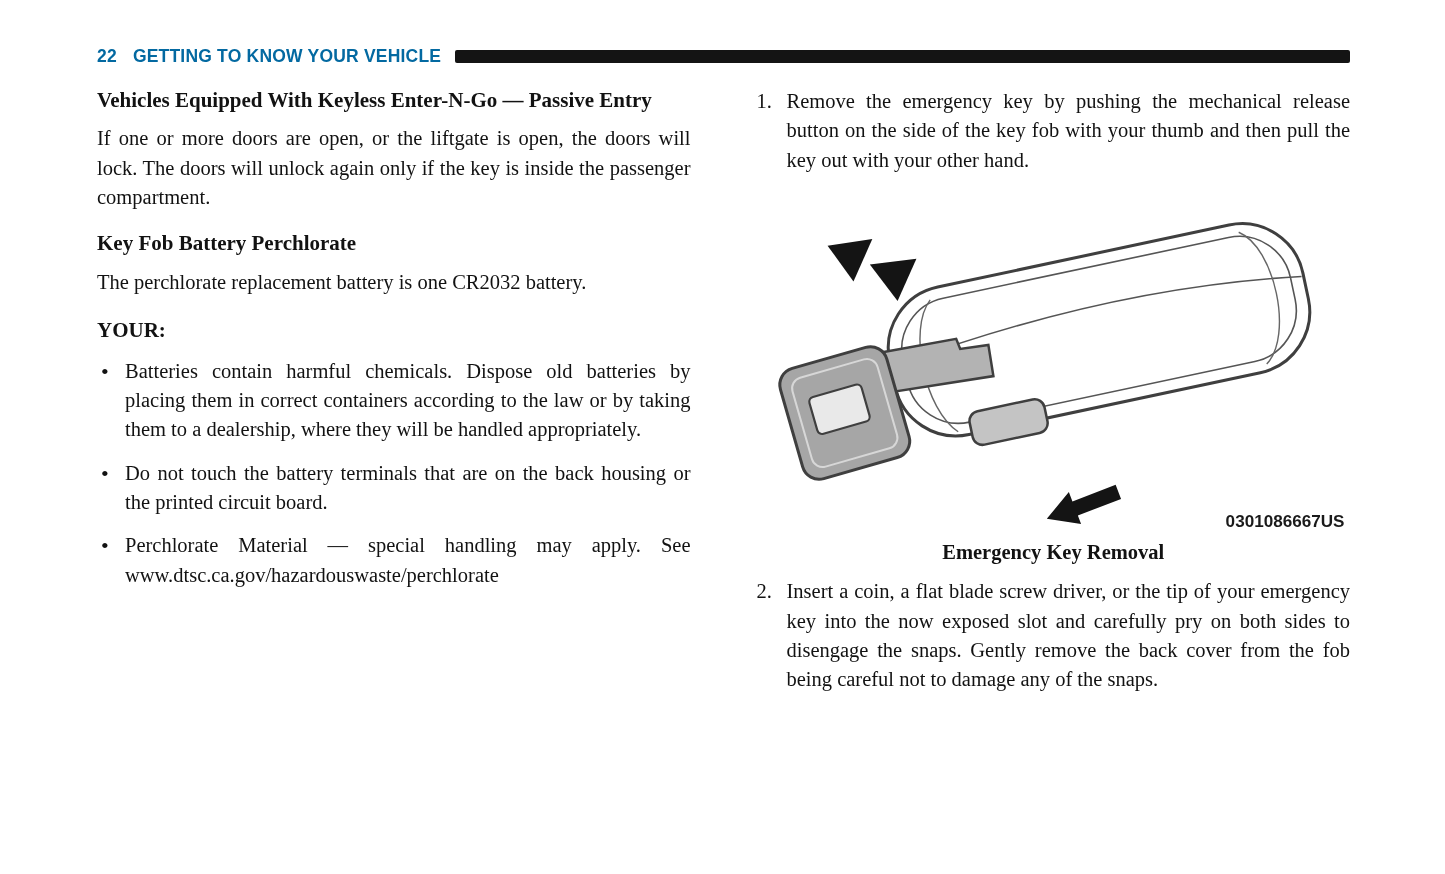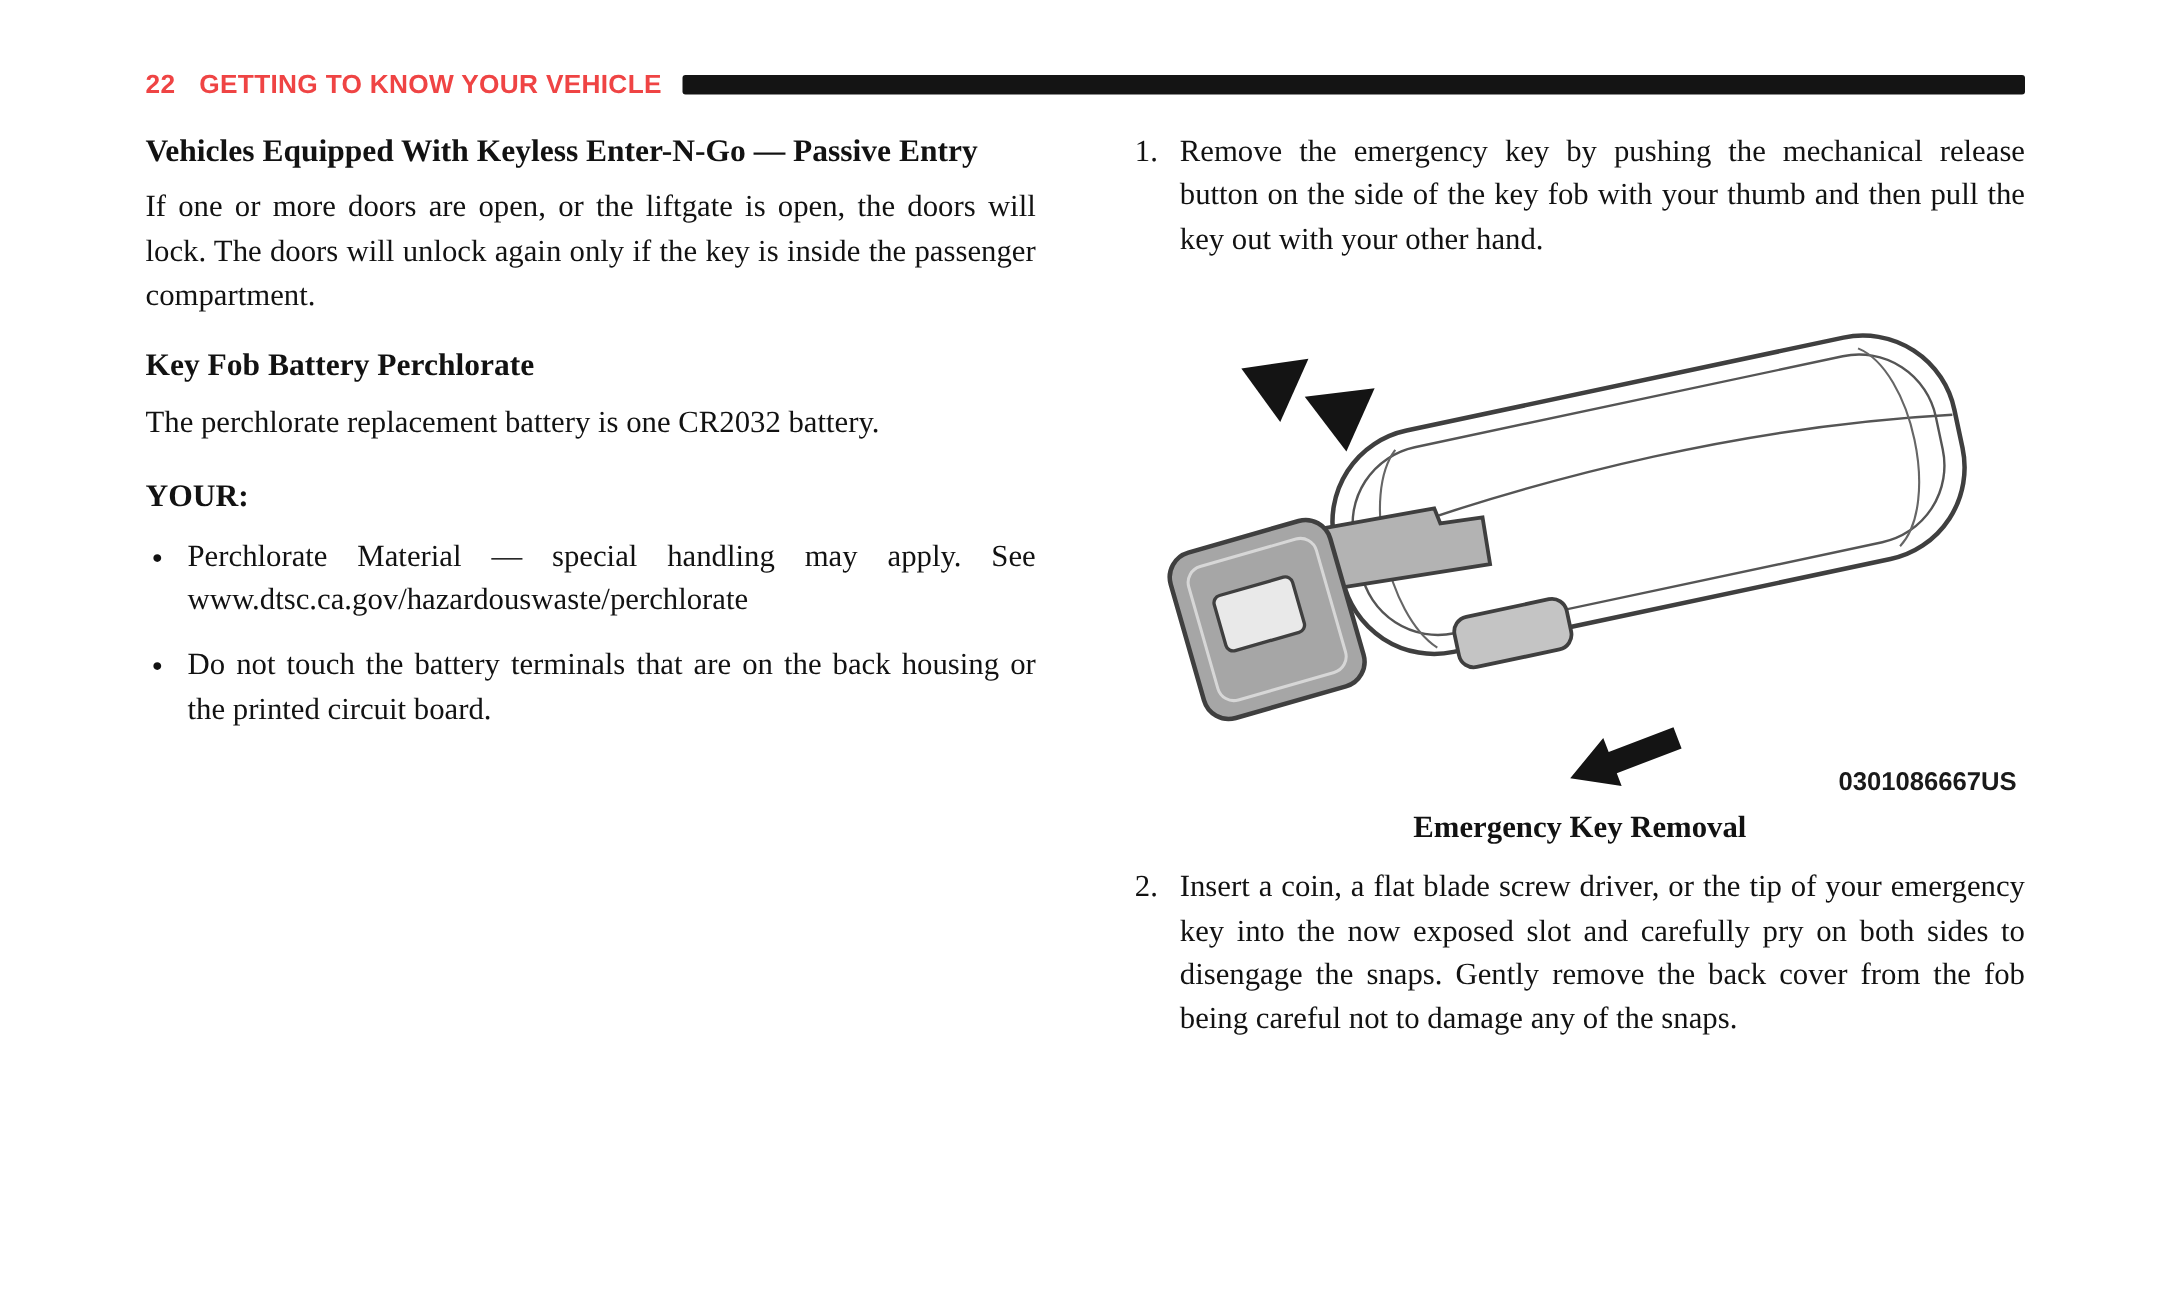--- a/index.html
+++ b/index.html
@@ -10,21 +10,21 @@
     color:#121212;
     overflow:hidden;
   }
   .page { padding:46px 95px 0 97px; }
 
   
   .page-header {
     display:flex; align-items:center;
     font-family:"Liberation Sans", sans-serif;
     font-weight:bold; font-size:17.5px; letter-spacing:.2px;
-    color:#ef4444;
+    color:#0369a1;
   }
   .page-number { margin-right:16px; }
   .header-bar { flex:1; height:13px; background:#141414; margin-left:14px; border-radius:2px; }
 
   
   .columns { display:flex; gap:66px; margin-top:20px; }
   .col { width:602px; font-size:20.5px; line-height:1.43; }
 
   h2.sec {
     font-size:21px; font-weight:bold; line-height:1.3;
@@ -72,22 +72,23 @@
 
     <div class="col">
       <h2 class="sec">Vehicles Equipped With Keyless Enter-N-Go — Passive Entry</h2>
       <p>If one or more doors are open, or the liftgate is open, the doors will lock. The doors will unlock again only if the key is inside the passenger compartment.</p>
 
       <h2 class="sec">Key Fob Battery Perchlorate</h2>
       <p>The perchlorate replacement battery is one CR2032 battery.</p>
 
       <h2 class="note-h">YOUR:</h2>
       <ul class="bullets">
+        <li>Batteries contain harmful chemicals. Dispose old batteries by placing them in correct containers according to the law or by taking them to a dealership, where they will be handled appropriately.</li>
+        <li>Do not touch the battery terminals that are on the back housing or the printed circuit board.</li>
         <li>Perchlorate Material — special handling may apply. See www.dtsc.ca.gov/hazardouswaste/perchlorate</li>
-        <li>Do not touch the battery terminals that are on the back housing or the printed circuit board.</li>
       </ul>
     </div>
 
     <div class="col">
 
       <div class="step">
         <span class="step-num">1.</span>
         <span class="step-text">Remove the emergency key by pushing the mechanical release button on the side of the key fob with your thumb and then pull the key out with your other hand.</span>
       </div>
 

